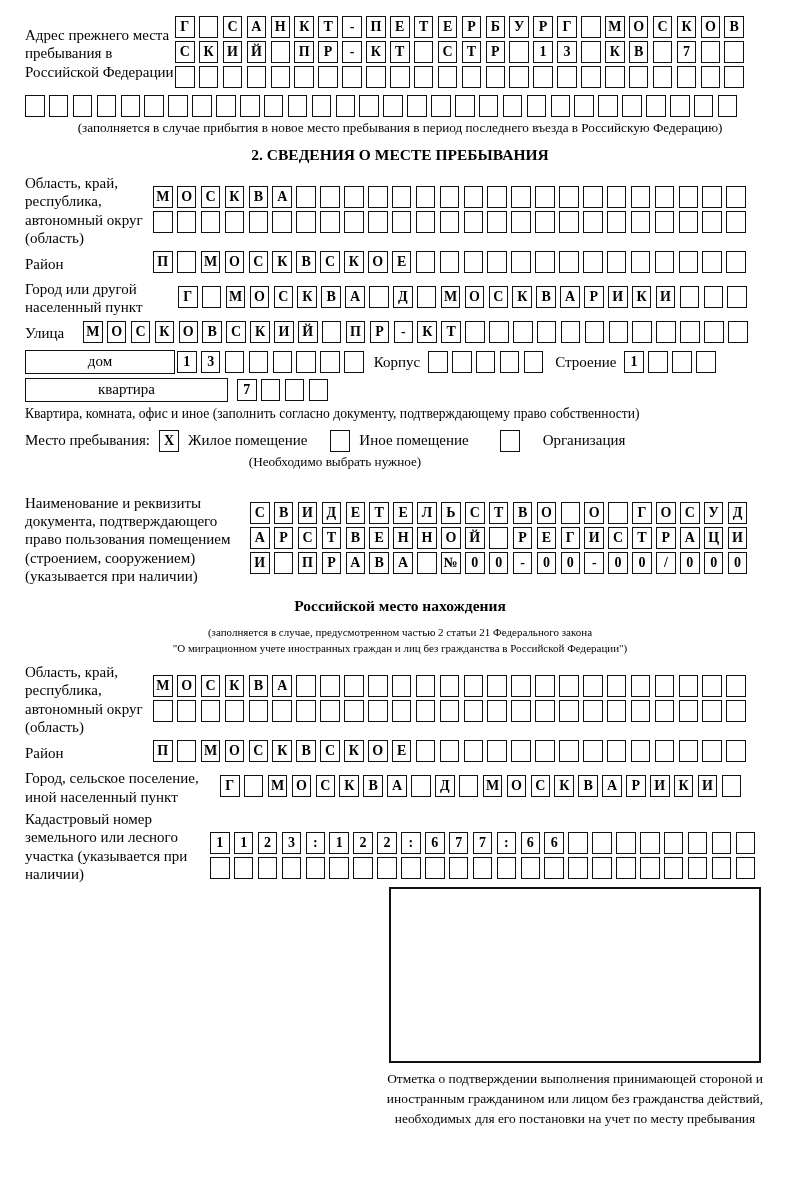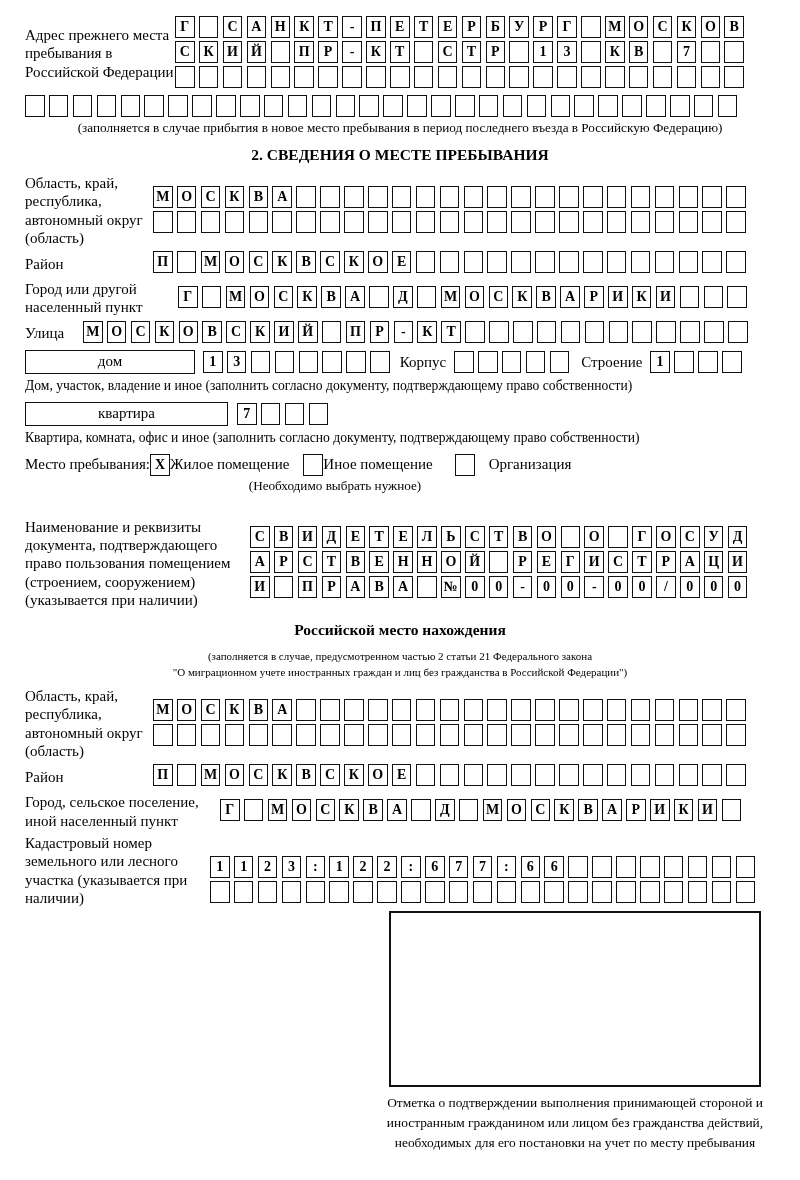--- a/index.html
+++ b/index.html
@@ -14,21 +14,21 @@
   .cell{flex:0 0 auto;width:19.5px;height:22px;border:1.7px solid #111;
         font-size:14px;font-weight:bold;text-align:center;line-height:19px;}
   .caption{font-size:13.2px;text-align:center;margin:1px 0 10px 0;}
   .caption-left{font-size:13.6px;text-align:left;margin:2px 0 8px 0;}
   .sect-title{font-weight:bold;text-align:center;font-size:15.5px;margin:4px 0 10px 0;}
   .widebox{flex:0 0 auto;border:1.8px solid #111;height:24px;display:flex;
            align-items:center;justify-content:center;font-size:15px;}
   .inlbl{font-size:15px;line-height:24px;}
   .cbox{flex:0 0 auto;width:20px;height:22px;border:1.7px solid #111;font-size:14px;
         font-weight:bold;text-align:center;line-height:19px;}
-  .stay-row{display:flex;align-items:center;font-size:15px;margin:8px 0 2px 0;}
+  .stay-row{display:flex;align-items:center;gap:9px;font-size:15px;margin:8px 0 2px 0;}
   .hint{font-size:13.2px;text-align:center;width:320px;margin:0 0 24px 150px;}
   .fact-cap{font-size:11px;text-align:center;line-height:1.45;margin-bottom:6px;}
   .confirm-wrap{width:400px;margin-left:auto;margin-top:2px;}
   .confirm-box{width:372px;height:176px;border:2px solid #111;margin:0 auto 6px auto;}
   .confirm-cap{font-size:13.4px;text-align:center;line-height:1.5;}
   .mt20{margin-top:21px;}
 </style>
 </head>
 <body>
 
@@ -303,21 +303,21 @@
         <span class="cell"></span>
         <span class="cell"></span>
         <span class="cell"></span>
         <span class="cell"></span>
         <span class="cell"></span>
         <span class="cell"></span>
       </div>
   </div>
 
   <div class="frow" style="align-items:center;margin-top:2px">
-    <div class="widebox" style="width:170px;margin-right:8px">дом</div>
+    <div class="widebox" style="width:150px;margin-right:2px">дом</div>
     <div class="cellrow" style="margin-bottom:0">
         <span class="cell">1</span>
         <span class="cell">3</span>
         <span class="cell"></span>
         <span class="cell"></span>
         <span class="cell"></span>
         <span class="cell"></span>
         <span class="cell"></span>
         <span class="cell"></span>
       </div>
@@ -330,21 +330,20 @@
         <span class="cell"></span>
       </div>
     <div class="inlbl" style="margin:0 8px 0 12px">Строение</div>
     <div class="cellrow" style="margin-bottom:0">
         <span class="cell">1</span>
         <span class="cell"></span>
         <span class="cell"></span>
         <span class="cell"></span>
       </div>
   </div>
-  <div class="caption-left">Дом, участок, владение и иное (заполнить согласно документу, подтверждающему право собственности)</div>
 
   <div class="frow" style="align-items:center">
     <div class="widebox" style="width:203px;margin-right:9px">квартира</div>
     <div class="cellrow" style="margin-bottom:0">
         <span class="cell">7</span>
         <span class="cell"></span>
         <span class="cell"></span>
         <span class="cell"></span>
       </div>
   </div>

